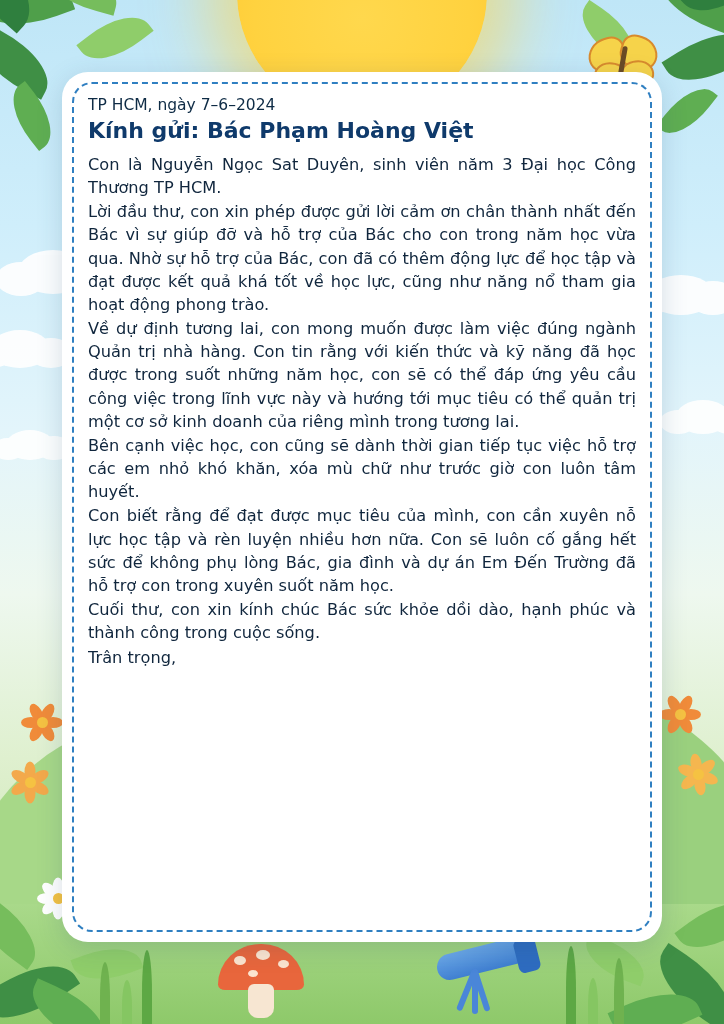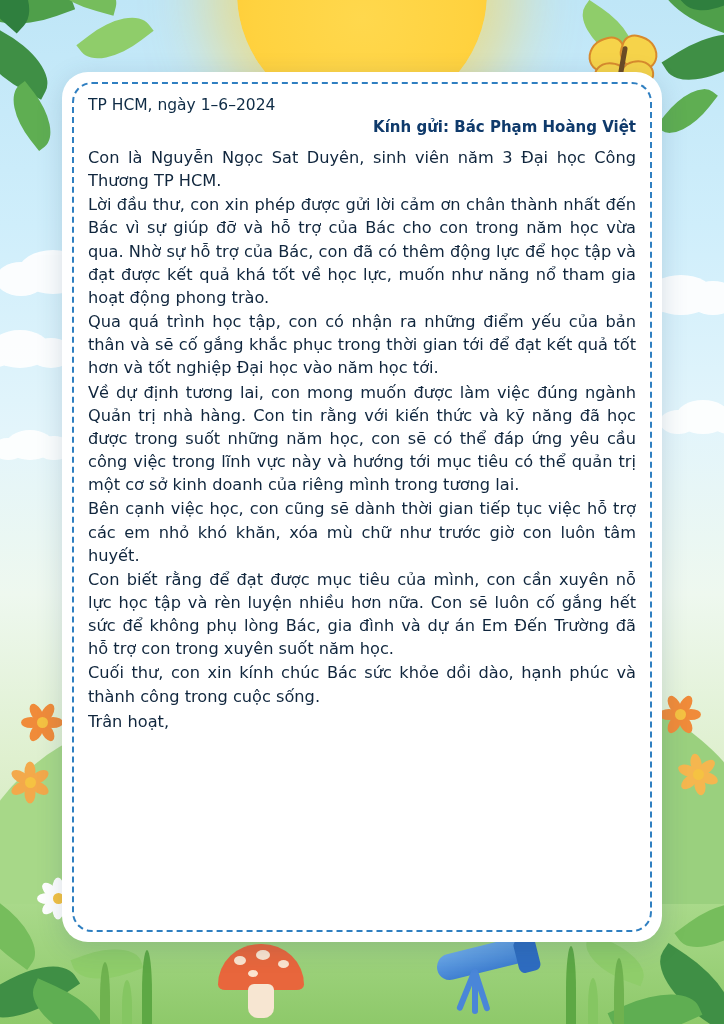--- a/index.html
+++ b/index.html
@@ -207,22 +207,22 @@
   }
   .letter-title {
     text-align: center;
     font-size: 23px;
     font-weight: bold;
     letter-spacing: 1px;
     color: #0f3a6b;
     margin: 6px 0 2px 0;
   }
   .letter-subtitle {
-    text-align: right;
-    font-size: 15px;
+    text-align: left;
+    font-size: 22px;
     font-weight: bold;
     color: #0f3a6b;
     margin: 4px 0 10px 0;
   }
   .para {
     font-size: 16.2px;
     line-height: 1.43;
     color: #10263d;
     text-align: justify;
     margin: 0 0 1px 0;
@@ -374,31 +374,30 @@
     <div class="lens"></div>
     <div class="leg" style="left:34px; top:28px; transform:rotate(22deg);"></div>
     <div class="leg" style="left:48px; top:28px; transform:rotate(-18deg);"></div>
     <div class="leg" style="left:42px; top:30px;"></div>
   </div>
 
   <div class="letter-card">
     <div class="dashed-frame"></div>
     <div class="letter-inner">
 
-      <div class="date-line">TP HCM, ngày 1–6–2024</div>
+      <div class="date-line">TP HCM, ngày 7–6–2024</div>
 
 
       <div class="letter-subtitle">Kính gửi: Bác Phạm Hoàng Việt</div>
 
       <p class="para">Con là Nguyễn Ngọc Sat Duyên, sinh viên năm 3 Đại học Công Thương TP HCM.</p>
-      <p class="para">Lời đầu thư, con xin phép được gửi lời cảm ơn chân thành nhất đến Bác vì sự giúp đỡ và hỗ trợ của Bác cho con trong năm học vừa qua. Nhờ sự hỗ trợ của Bác, con đã có thêm động lực để học tập và đạt được kết quả khá tốt về học lực, muốn như năng nổ tham gia hoạt động phong trào.</p>
-      <p class="para">Qua quá trình học tập, con có nhận ra những điểm yếu của bản thân và sẽ cố gắng khắc phục trong thời gian tới để đạt kết quả tốt hơn và tốt nghiệp Đại học vào năm học tới.</p>
+      <p class="para">Lời đầu thư, con xin phép được gửi lời cảm ơn chân thành nhất đến Bác vì sự giúp đỡ và hỗ trợ của Bác cho con trong năm học vừa qua. Nhờ sự hỗ trợ của Bác, con đã có thêm động lực để học tập và đạt được kết quả khá tốt về học lực, cũng như năng nổ tham gia hoạt động phong trào.</p>
       <p class="para">Về dự định tương lai, con mong muốn được làm việc đúng ngành Quản trị nhà hàng. Con tin rằng với kiến thức và kỹ năng đã học được trong suốt những năm học, con sẽ có thể đáp ứng yêu cầu công việc trong lĩnh vực này và hướng tới mục tiêu có thể quản trị một cơ sở kinh doanh của riêng mình trong tương lai.</p>
       <p class="para">Bên cạnh việc học, con cũng sẽ dành thời gian tiếp tục việc hỗ trợ các em nhỏ khó khăn, xóa mù chữ như trước giờ con luôn tâm huyết.</p>
       <p class="para">Con biết rằng để đạt được mục tiêu của mình, con cần xuyên nỗ lực học tập và rèn luyện nhiều hơn nữa. Con sẽ luôn cố gắng hết sức để không phụ lòng Bác, gia đình và dự án Em Đến Trường đã hỗ trợ con trong xuyên suốt năm học.</p>
       <p class="para">Cuối thư, con xin kính chúc Bác sức khỏe dồi dào, hạnh phúc và thành công trong cuộc sống.</p>
 
-      <p class="sign-off">Trân hoạt,</p>
+      <p class="sign-off">Trân trọng,</p>
 
     </div>
   </div>
 
 </div>
 
 </body></html>

